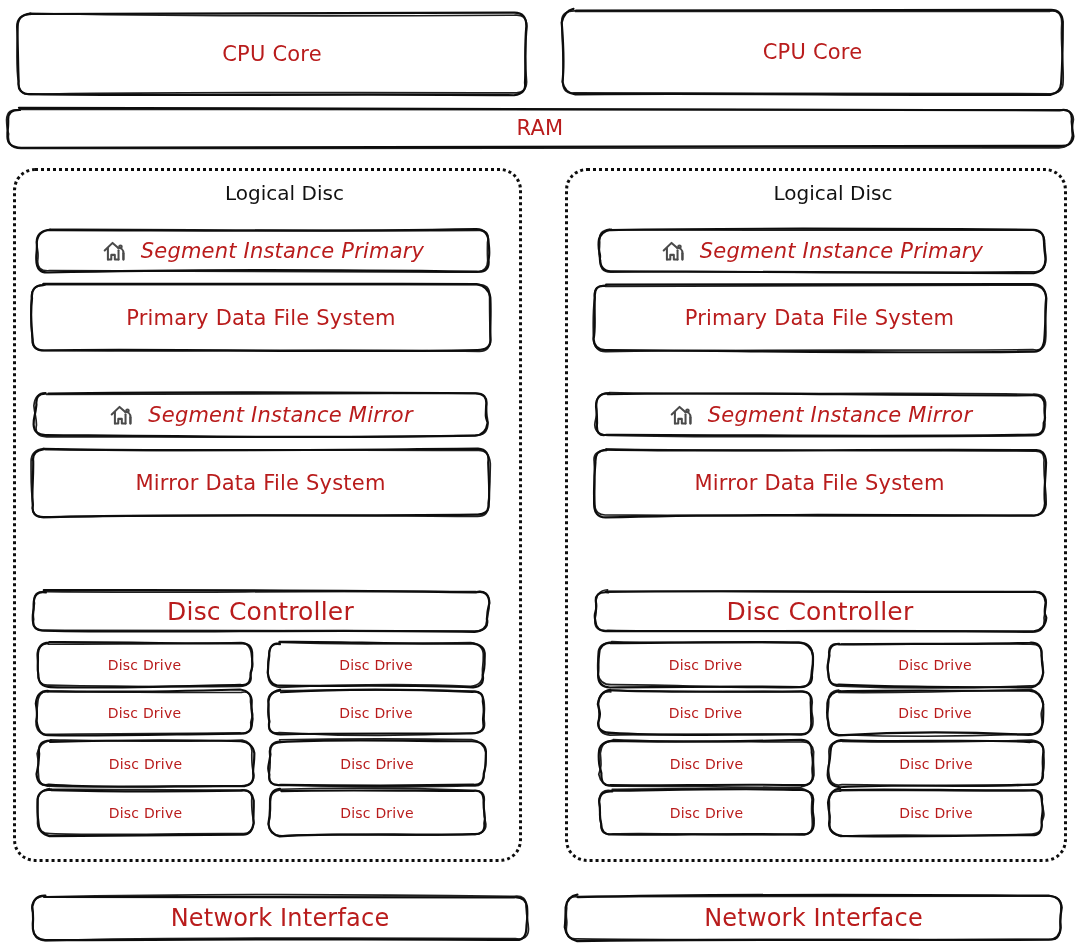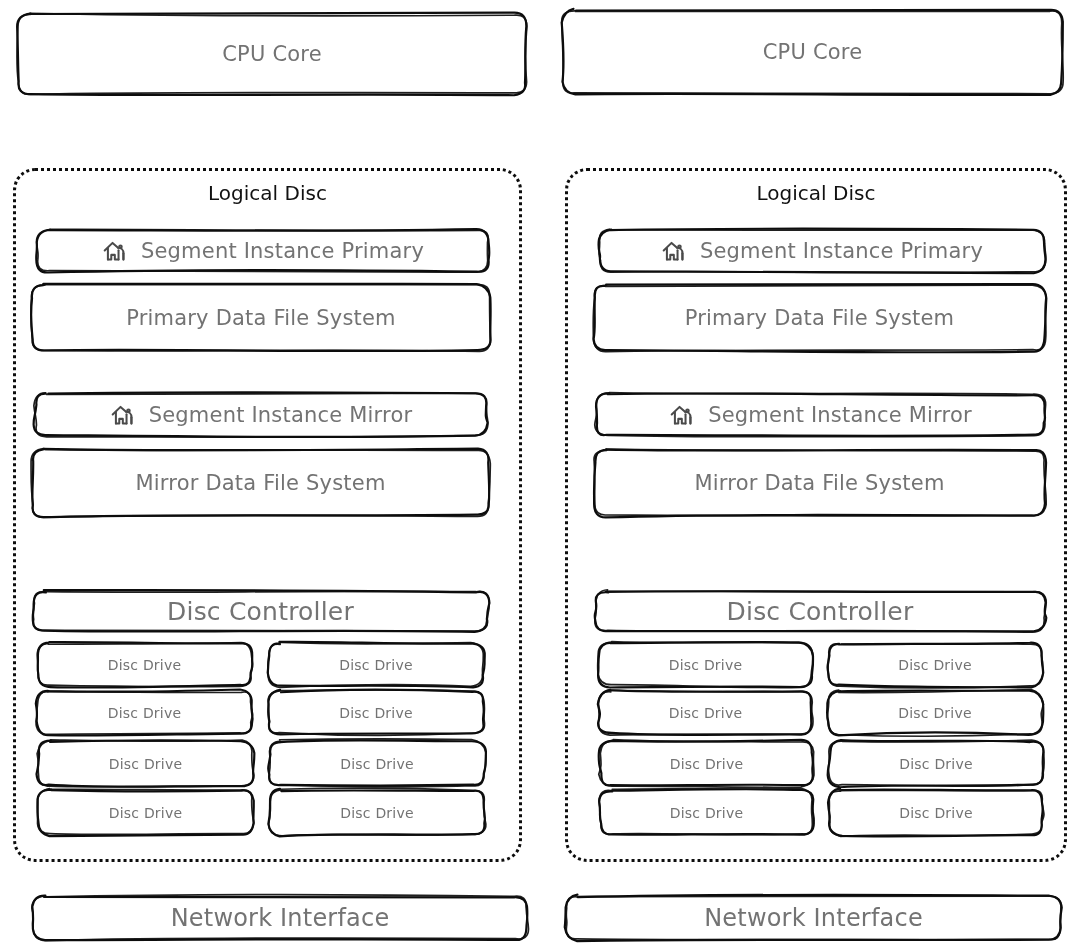--- a/index.html
+++ b/index.html
@@ -34,21 +34,21 @@
   .sk > svg.frame {
     position: absolute;
     left: -6px;
     top: -6px;
     overflow: visible;
     pointer-events: none;
   }
   .sk .lbl {
     position: relative;
     z-index: 2;
-    color: #737373;
+    color: #b91c1c;
     font-family: "DejaVu Sans", sans-serif;
     letter-spacing: 0.2px;
     white-space: nowrap;
     text-align: center;
   }
 
   
   .t-cpu   { font-size: 21px; }
   .t-ram   { font-size: 21px; }
   .t-inst  { font-size: 21px; }
@@ -61,36 +61,37 @@
   .logical-disc {
     position: absolute;
     box-sizing: border-box;
     border: 3px dotted #0d0d0d;
     border-radius: 22px;
     background: transparent;
   }
   .logical-disc > .ld-title {
     position: absolute;
     top: 10px;
-    left: 0;
+    left: 17px;
     width: 100%;
     text-align: center;
     font-size: 20px;
     color: #111111;
     font-family: "DejaVu Sans", sans-serif;
   }
 
   
   .inst-inner {
     position: relative;
     z-index: 2;
     display: flex;
     align-items: center;
     justify-content: center;
     gap: 12px;
+    font-style: italic;
   }
   .eleph {
     display: block;
     width: 27px;
     height: 27px;
     flex: 0 0 auto;
   }
 </style>
 </head>
 <body>
@@ -156,20 +157,52 @@
              500.9859437261177 54.31465714015749,
              500.09215206307925 71.8271956352178 Q 500.23009002894634 83.0197236209734, 487.876205744397 83.78125843046291 C 308.6087620274204 83.50171131119211,
              138.49232178961034 83.10539194084954,
              11.038042964664308 82.88174865459173 Q 0.09539624843532057 84.85559804055634, -0.25696094276242004 71.5021927347417 C 1.0883977362832045 56.21606173697676,
              -0.5919215936641775 36.550791563210446,
              -1.257498747556237 11.313443828287275 Q -1.495942790059346 0.2437811599782581, 13.250369035056965 0.9323542068863075" fill="none" stroke="#0d0d0d" stroke-width="1.7" stroke-linecap="round" stroke-linejoin="round" opacity="0.92"></path>
       </svg>
     <span class="lbl t-cpu">CPU Core</span>
   </div>
 
+  <div class="sk" id="ram" style="left:8px; top:109px; width:1064px; height:38px;">
+      <svg class="frame" width="1076" height="50" viewBox="-6 -6 1076 50">
+        <path d="M 12.346863983919315 0.14996315676251576 C 278.4015852084391 -0.18114943184943383,
+             650.2574114683351 -0.49660918288706307,
+             1051.8775486120385 0.1809468365185647 Q 1063.7103145257151 -0.3364606190176963, 1063.6657890759716 12.339339195908671 C 1063.6530878002443 23.756663474420392,
+             1063.505634618283 18.42267073449803,
+             1064.3817214775745 25.71956260023618 Q 1063.7147742145298 37.727059998049896, 1052.1208642723602 38.38025532959972 C 650.5592119117077 38.1458084290036,
+             278.59387988215025 38.59865596556973,
+             11.96663534881856 38.08141679078407 Q -0.13898454594378573 38.32616936262984, -0.16452266190411646 26.293720287780147 C 0.4748636205843015 18.182888011346982,
+             0.06251607461949622 23.241011257954412,
+             -0.3583314835831204 11.864965265740159 Q -0.31354048173573823 -0.3927194382961465, 12.254673220522085 -0.08040916197020986" fill="#ffffff" stroke="none"></path>
+        <path d="M 10.939247162285842 -1.2011287848936063 C 279.05100230316214 1.9506773290926023,
+             648.205110214653 1.529789547216981,
+             1051.505804928488 1.3642197343819866 Q 1065.2675599440781 -1.369820677149026, 1063.653675452412 12.547939627919318 C 1064.8735760220204 23.906228251851267,
+             1063.9940717502004 18.44382153346381,
+             1065.453200066906 27.255485554111882 Q 1064.5062301280007 38.11866299371173, 1050.9347612179977 36.83245857960193 C 649.466724111357 39.604403397303265,
+             280.3456599532374 40.21610117103723,
+             13.193024644019559 38.75990711863148 Q -1.1887037575657962 38.29410434364998, -0.5523687987832206 26.74087868409272 C -0.691165495939164 18.06767917208731,
+             0.12518995433356134 23.964273777913426,
+             0.2249891607672858 11.497896956278895 Q -0.6532155103763637 0.8683422745058043, 11.83904389820017 0.9600215784553537" fill="none" stroke="#0d0d0d" stroke-width="2.2" stroke-linecap="round" stroke-linejoin="round" opacity="1"></path>
+        <path d="M 13.332379461653707 0.3376215839933704 C 277.9641601065938 -1.2544430287808381,
+             648.5036039856744 -1.3950279164104855,
+             1052.6393190120064 0.8932096405854495 Q 1065.1915483450011 0.42328473502923025, 1065.4384916205604 10.678843507160826 C 1063.1670365231423 23.86476604182495,
+             1064.1549150602216 17.522741862955847,
+             1064.3153617315998 26.90129176499382 Q 1063.0896729261567 38.24336164293036, 1050.9537552057084 38.79983797450542 C 649.838277724403 38.05412402122939,
+             277.7042624739484 36.49265172658146,
+             13.035443157206961 39.435692521713534 Q -1.4911624174523923 39.293491044916905, 0.5957829039989891 24.95306230310959 C -0.7754037821085208 18.2582357756599,
+             -0.9522304952387838 22.769281424148602,
+             -1.4217349905156227 10.98125915670826 Q -1.1861453716112977 -1.2085167284628922, 12.108737212423579 1.2236702552641137" fill="none" stroke="#0d0d0d" stroke-width="1.7" stroke-linecap="round" stroke-linejoin="round" opacity="0.92"></path>
+      </svg>
+    <span class="lbl t-ram">RAM</span>
+  </div>
 
   <div class="logical-disc" style="left:13px; top:168px; width:509px; height:694px;">
     <div class="ld-title">Logical Disc</div>
   </div>
 
   <div class="sk" style="left:37px; top:230px; width:452px; height:42px;">
       <svg class="frame" width="464" height="54" viewBox="-6 -6 464 54">
         <path d="M 11.772250721683843 -0.38991395793385525 C 124.29374217693403 -0.5180752306608835,
              283.4886546244326 -0.005354067387689839,
              439.9905147494704 -0.059231704687341895 Q 451.72419992765606 0.2621942139520283, 451.6011739864951 11.707578582739261 C 452.0252832172556 24.56824358607095,

